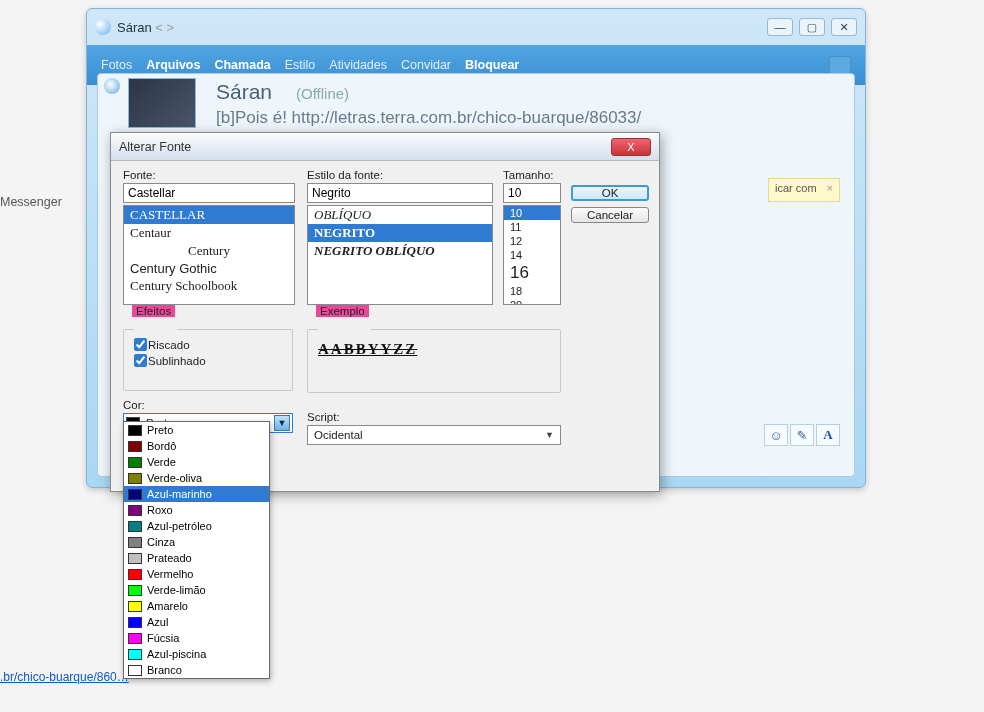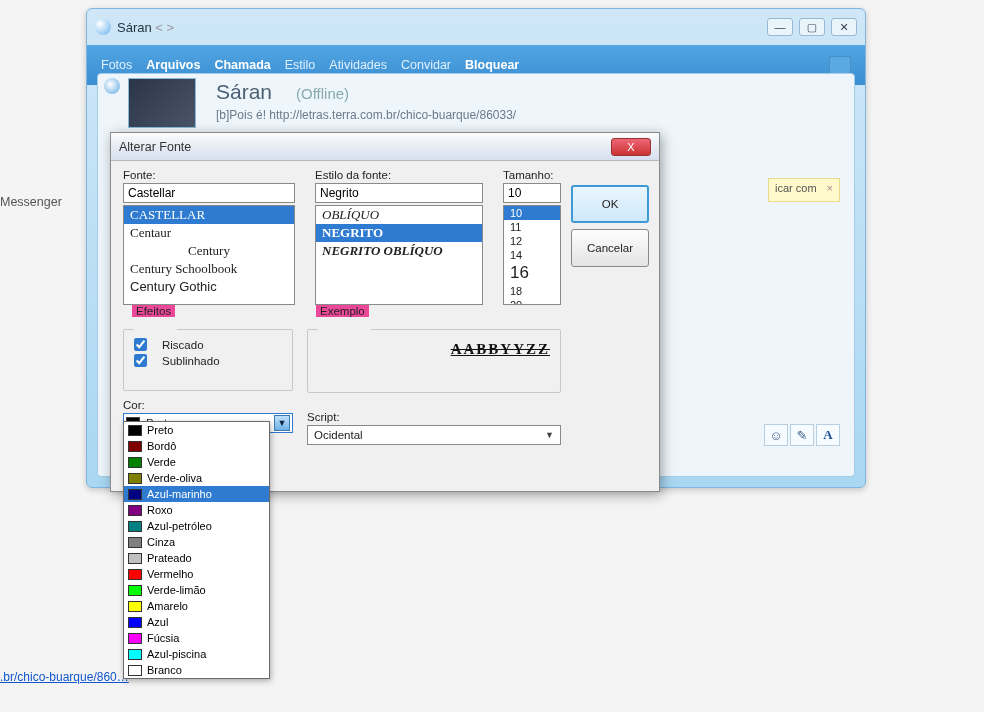--- a/index.html
+++ b/index.html
@@ -19,21 +19,21 @@
   .winbtn { width: 26px; height: 18px; border: 1px solid #97b8d5; border-radius: 3px; background: #eaf4fb; display:flex; align-items:center; justify-content:center; font-size:11px; color:#345; cursor:pointer; }
   .toolbar { height: 40px; background: linear-gradient(#53a6e2, #3a8dd1); display: flex; align-items: center; padding: 0 14px; gap: 14px; justify-content: center; }
   .toolbar span { font-size: 12.5px; color: #dff0fc; cursor:pointer; }
   .toolbar span.bold { color: #fff; font-weight: 600; }
   .toolbar-ico { margin-left:auto; width:22px; height:18px; background:#5aa9e3; border:1px solid #4a90c8; border-radius:2px; }
   .msn-body { position:absolute; left:10px; right:10px; top:64px; bottom:10px; background:#eef6fc; border:1px solid #a7cce8; border-radius:4px; }
   .msn-chev { position:absolute; left:6px; top:4px; width:16px; height:16px; background:radial-gradient(circle at 40% 40%,#fff,#5ca8e0); border-radius:50%; }
   .avatar { position:absolute; left:30px; top:4px; width:68px; height:50px; background:linear-gradient(135deg,#2a3548,#4a5568); border:1px solid #8bb9dc; overflow:hidden; }
   .contact-name { position:absolute; left:118px; top:6px; font-size:21px; color:#4a5f73; }
   .contact-status { font-size:15px; color:#8aa; margin-left:24px; }
-  .contact-sub { position:absolute; left:118px; top:34px; font-size:12px; color:#6a7a8a; }
+  .contact-sub { position:absolute; left:118px; top:34px; font-size:17px; color:#6a7a8a; }
   .notice { position:absolute; right:14px; top:104px; width:72px; height:24px; background:#fff9cc; border:1px solid #e8da8a; font-size:11px; padding:3px 6px; color:#555; }
   .notice-x { float:right; color:#a88; cursor:pointer; }
   .mini-toolbar { position:absolute; right:14px; bottom:30px; display:flex; gap:2px; }
   .mini-toolbar div { width:24px; height:22px; border:1px solid #b8cfe0; background:#f6fbff; display:flex; align-items:center; justify-content:center; font-size:13px; color:#3d5e8a; cursor:pointer; }
   .messenger-label { position:absolute; left:0; top:195px; font-size:12.5px; color:#555; }
   .bluelink { position:absolute; left:0; top:670px; font-size:12px; color:#1157cc; text-decoration:underline; }
 
   
   .dlg {
     position:absolute; left:110px; top:132px; width:550px; height:360px;
@@ -43,47 +43,47 @@
   .dlg-title span { font-size:12.5px; color:#333; }
   .dlg-close { margin-left:auto; width:40px; height:18px; background:linear-gradient(#e67,#c33); border:1px solid #933; border-radius:3px; color:#fff; display:flex; align-items:center; justify-content:center; font-size:11px; cursor:pointer; }
   .dlg-body { position:relative; padding:10px 8px; height:calc(100% - 28px); font-size:11.5px; color:#222; }
   .lbl { display:block; margin-bottom:2px; }
   .txtin { width:100%; height:20px; border:1px solid #8a8a8a; background:#fff; padding:1px 4px; font-size:12px; }
   .listbox { border:1px solid #8a8a8a; background:#fff; overflow-y:scroll; margin-top:2px; }
   .listbox-item { padding:1px 6px; font-size:13px; cursor:pointer; white-space:nowrap; }
   .listbox-item.sel { background:#2e7bd1; color:#fff; }
   .font-col { position:absolute; left:12px; top:8px; width:172px; }
   .font-col .listbox { height:100px; }
-  .style-col { position:absolute; left:204px; top:8px; width:168px; }
+  .style-col { position:absolute; left:196px; top:8px; width:186px; }
   .style-col .listbox { height:100px; }
   .size-col { position:absolute; left:392px; top:8px; width:58px; }
   .size-col .listbox { height:100px; }
   .btns { position:absolute; left:460px; top:24px; width:78px; }
-  .btn { width:100%; height:38px; background:linear-gradient(#fdfdfd,#e4e4e4); border:1px solid #888; border-radius:3px; font-size:11.5px; color:#222; margin-bottom:6px; cursor:pointer; }
+  .btn { width:100%; height:16px; background:linear-gradient(#fdfdfd,#e4e4e4); border:1px solid #888; border-radius:3px; font-size:11.5px; color:#222; margin-bottom:6px; cursor:pointer; }
   .btn.primary { border:2px solid #3d9ad7; background:linear-gradient(#eaf6fe,#cde9fb); }
   .grp { position:absolute; border:1px solid #c8c8c8; border-radius:2px; padding:10px 10px 8px; }
   .grp legend { font-size:11.5px; padding:0 4px; background:#ec4899; position:relative; top:-18px; left:-2px; display:inline-block; }
   .grp-inner { margin-top:-10px; }
   .efeitos { left:12px; top:162px; width:170px; height:68px; }
-  .chk { display:flex; align-items:center; gap:15px; margin:3px 0; font-size:11.5px; }
+  .chk { display:flex; align-items:center; gap:1px; margin:3px 0; font-size:11.5px; }
   .chk input { width:13px; height:13px; accent-color:#2e7bd1; }
   .cor-area { position:absolute; left:12px; top:238px; width:170px; }
   .color-select { height:20px; border:1px solid #2e7bd1; background:#fff; display:flex; align-items:center; padding:0 2px; position:relative; cursor:pointer; }
   .swatch { width:14px; height:12px; border:1px solid #444; margin-right:6px; }
   .color-select .arrowbtn { margin-left:auto; width:16px; height:16px; background:linear-gradient(#bfe0f8,#6fb3e6); border:1px solid #3a7ab0; display:flex; align-items:center; justify-content:center; font-size:9px; color:#124; }
   .color-dd {
     position:absolute; left:123px; top:421px; width:147px;
     background:#fff; border:1px solid #6a6a6a; box-shadow:1px 2px 6px rgba(0,0,0,.3);
     z-index:50; font-size:11px;
   }
   .color-dd .opt { height:16px; display:flex; align-items:center; padding:0 4px; cursor:pointer; }
   .color-dd .opt.sel { background:#2e7bd1; color:#fff; }
   .color-dd .sw { width:14px; height:11px; border:1px solid #333; margin-right:5px; }
   .exemplo { left:196px; top:162px; width:254px; height:70px; }
-  .sample { font-family:"Castellar","Wide Latin",serif; font-weight:bold; text-decoration:underline line-through; font-size:15px; letter-spacing:2px; color:#111; text-align:right; margin-top:6px; }
+  .sample { font-family:"Castellar","Wide Latin",serif; font-weight:bold; text-decoration:underline line-through; font-size:15px; letter-spacing:2px; color:#111; text-align:left; margin-top:6px; }
   .script-area { position:absolute; left:196px; top:250px; width:254px; }
   .script-sel { height:20px; border:1px solid #8a8a8a; background:#fff; display:flex; align-items:center; padding:0 6px; font-size:11.5px; cursor:pointer; }
   .script-sel .arrow { margin-left:auto; font-size:9px; color:#444; }
 
   
   .listbox::-webkit-scrollbar { width:16px; }
   .listbox::-webkit-scrollbar-track { background:#e8e8e8; border-left:1px solid #ccc; }
   .listbox::-webkit-scrollbar-thumb { background:linear-gradient(#d8e8f5,#b9d3e8); border:1px solid #9ab; }
 
   
@@ -147,22 +147,22 @@
   </div>
   <div class="dlg-body">
 
     <div class="font-col">
       <label class="lbl">Fonte:</label>
       <input class="txtin" value="Castellar" style="">
       <div class="listbox" id="font-list">
           <div class="listbox-item ff-castellar sel">CASTELLAR</div>
           <div class="listbox-item ff-centaur">Centaur</div>
           <div class="listbox-item ff-century">Century</div>
+          <div class="listbox-item ff-centuryg">Century Gothic</div>
           <div class="listbox-item ff-centurysb">Century Schoolbook</div>
-          <div class="listbox-item ff-centuryg">Century Gothic</div>
         </div>
     </div>
 
     <div class="style-col">
       <label class="lbl">Estilo da fonte:</label>
       <input class="txtin" value="Negrito" style="">
       <div class="listbox" id="style-list">
           <div class="listbox-item ff-castellar" style="font-weight: normal; font-style: italic;">OBLÍQUO</div>
           <div class="listbox-item ff-castellar sel" style="font-weight: bold; font-style: normal;">NEGRITO</div>
           <div class="listbox-item ff-castellar" style="font-weight: bold; font-style: italic;">NEGRITO OBLÍQUO</div>

